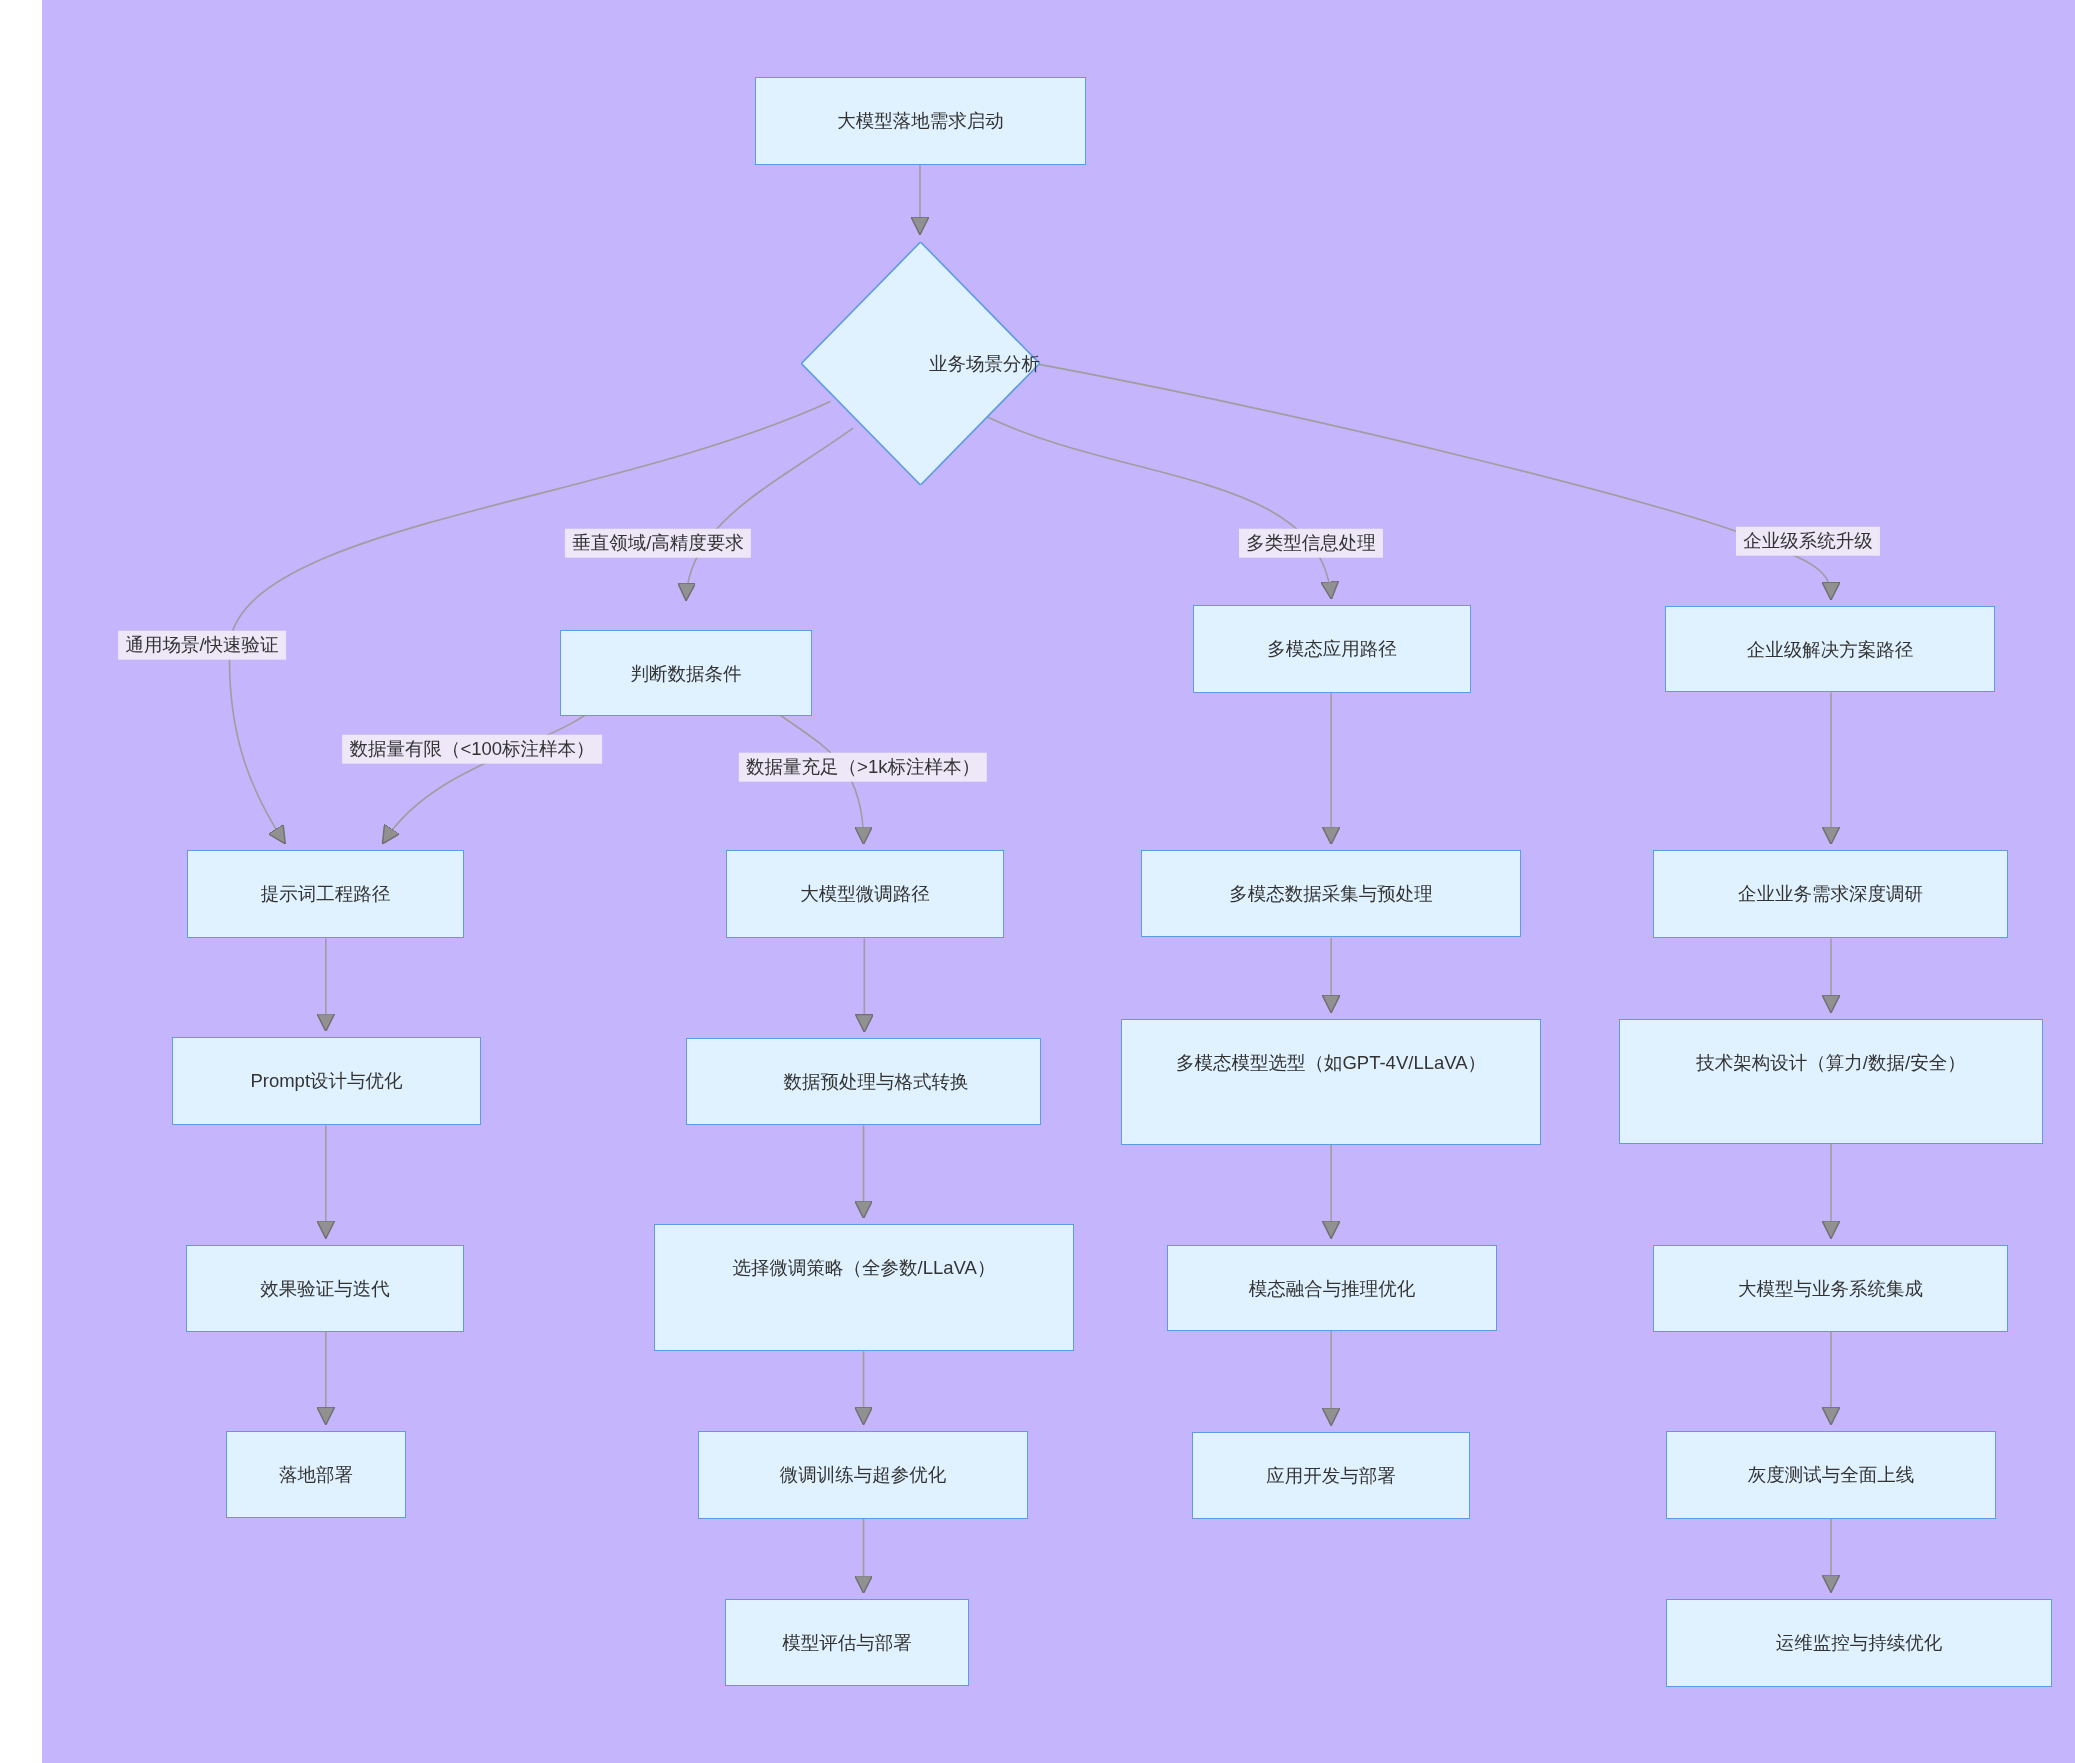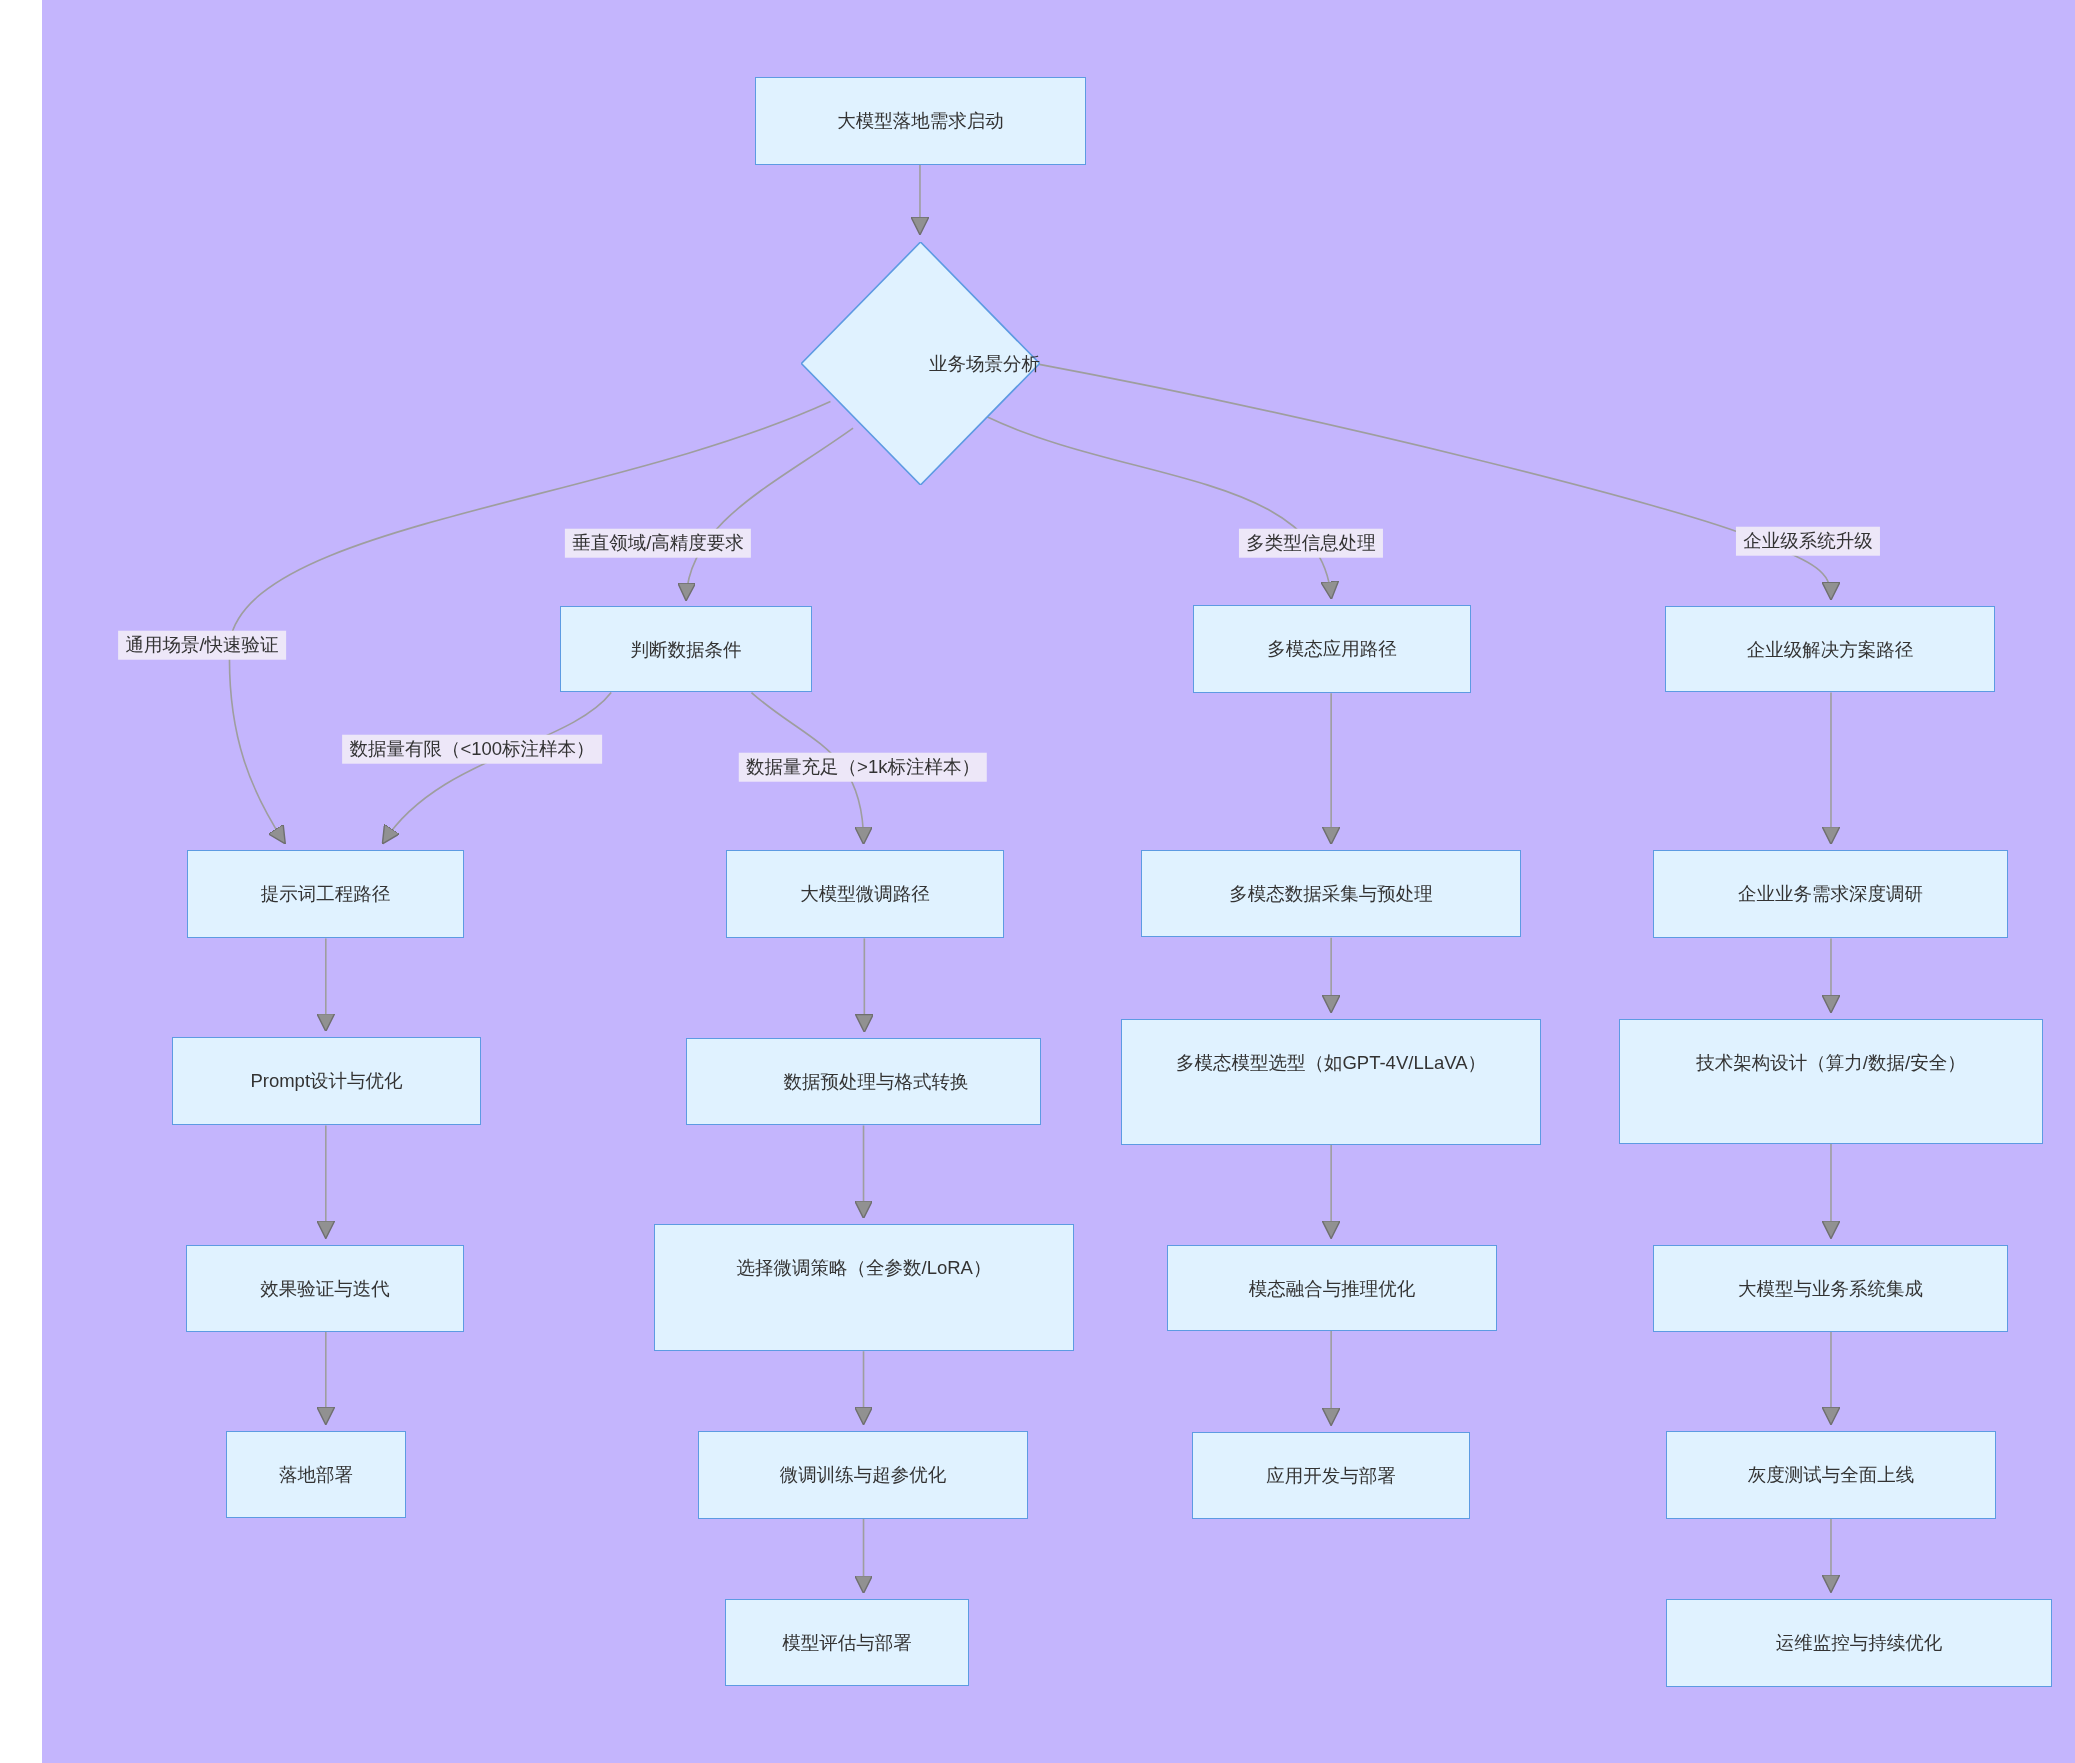--- a/index.html
+++ b/index.html
@@ -70,21 +70,21 @@
     </svg>
     <div class="node" style="left: 713px; top: 77px; width: 331px; height: 88px;">
       <span>大模型落地需求启动</span>
     </div>
     <div class="diamond" style="left: 759px; top: 242px; width: 239px; height: 243px;">
       <svg width="239" height="243" viewBox="0 0 296 302">
         <polygon points="148,0 296,151 148,302 0,151" fill="#E0F2FF" stroke="#5D9BE2" stroke-width="2"></polygon>
       </svg>
       <span>业务场景分析</span>
     </div>
-    <div class="node" style="left: 518px; top: 606px; width: 252px; height: 86px;">
+    <div class="node" style="left: 518px; top: 630px; width: 252px; height: 86px;">
       <span>判断数据条件</span>
     </div>
     <div class="node" style="left: 1151px; top: 605px; width: 278px; height: 88px;">
       <span>多模态应用路径</span>
     </div>
     <div class="node" style="left: 1623px; top: 606px; width: 330px; height: 86px;">
       <span>企业级解决方案路径</span>
     </div>
     <div class="node" style="left: 145px; top: 850px; width: 277px; height: 88px;">
       <span>提示词工程路径</span>
@@ -107,21 +107,21 @@
     <div class="node" style="left: 1079px; top: 1019px; width: 420px; height: 126px;">
       <span>多模态模型选型（如GPT-4V/LLaVA）</span>
     </div>
     <div class="node" style="left: 1577px; top: 1019px; width: 424px; height: 125px;">
       <span>技术架构设计（算力/数据/安全）</span>
     </div>
     <div class="node" style="left: 144px; top: 1245px; width: 278px; height: 87px;">
       <span>效果验证与迭代</span>
     </div>
     <div class="node" style="left: 612px; top: 1224px; width: 420px; height: 127px;">
-      <span>选择微调策略（全参数/LoRA）</span>
+      <span>选择微调策略（全参数/LLaVA）</span>
     </div>
     <div class="node" style="left: 1125px; top: 1245px; width: 330px; height: 86px;">
       <span>模态融合与推理优化</span>
     </div>
     <div class="node" style="left: 1611px; top: 1245px; width: 355px; height: 87px;">
       <span>大模型与业务系统集成</span>
     </div>
     <div class="node" style="left: 184px; top: 1431px; width: 180px; height: 87px;">
       <span>落地部署</span>
     </div>

